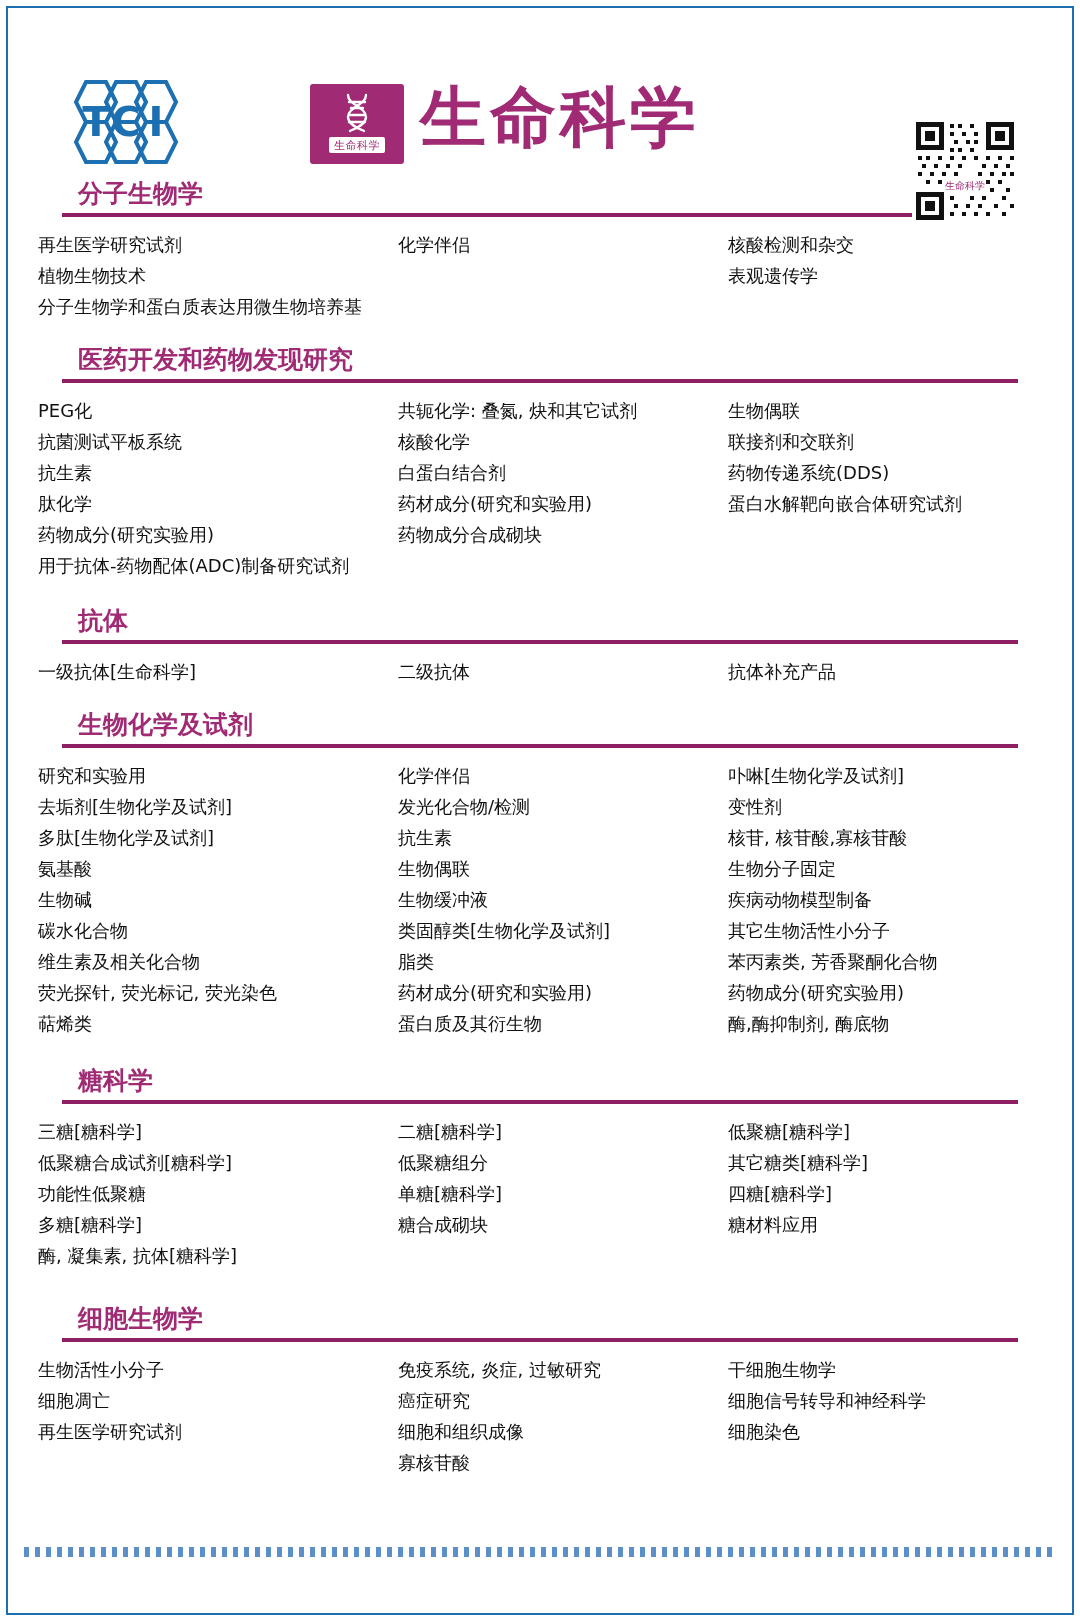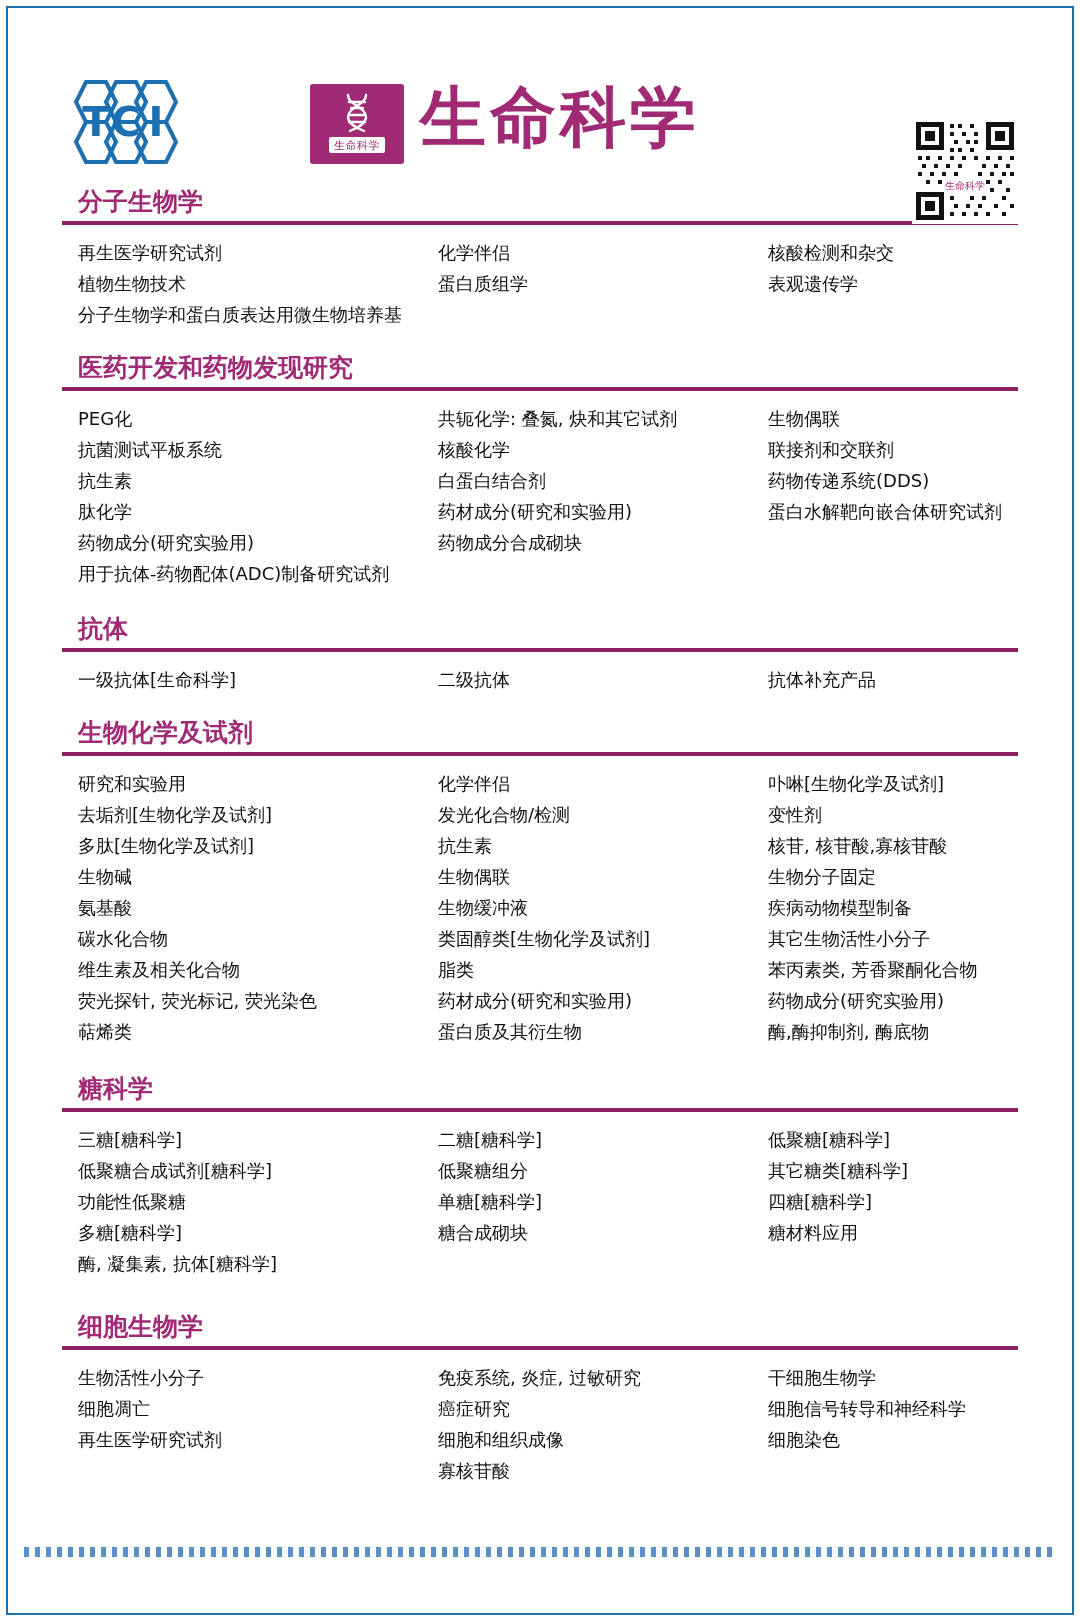--- a/index.html
+++ b/index.html
@@ -116,39 +116,40 @@
   }
   .rule {
     height: 0;
     border-top: 3px solid #8e1f63;
     border-bottom: 1px solid #8e1f63;
     margin-bottom: 12px;
   }
   .cols {
     display: flex;
     padding-left: 16px;
+    justify-content: center;
   }
   .col {
     width: 330px;
     flex: 0 0 330px;
   }
   .col.wide {
     width: 360px;
     flex: 0 0 360px;
   }
   .item {
     font-size: 18px;
     line-height: 31px;
     color: #111111;
     white-space: nowrap;
     font-family: "DejaVu Sans", "Liberation Sans", sans-serif;
   }
 
   
-  .section.s-mol { margin-top: 12px; }
+  .section.s-mol { margin-top: 4px; }
   .section.s-pharma { margin-top: 22px; }
   .section.s-anti { margin-top: 24px; }
   .section.s-biochem { margin-top: 22px; }
   .section.s-glyco { margin-top: 26px; }
   .section.s-cell { margin-top: 32px; }
 
   
   .footer-rule {
     position: absolute;
     left: 24px;
@@ -298,21 +299,20 @@
     <div class="section-title">分子生物学</div>
     <div class="rule"></div>
     <div class="cols">
       <div class="col wide">
         <div class="item">再生医学研究试剂</div>
         <div class="item">植物生物技术</div>
         <div class="item">分子生物学和蛋白质表达用微生物培养基</div>
       </div>
       <div class="col">
         <div class="item">化学伴侣</div>
-        <div class="item">蛋白质组学</div>
       </div>
       <div class="col">
         <div class="item">核酸检测和杂交</div>
         <div class="item">表观遗传学</div>
       </div>
     </div>
   </div>
 
   <div class="section s-pharma">
     <div class="section-title">医药开发和药物发现研究</div>
@@ -359,22 +359,22 @@
   </div>
 
   <div class="section s-biochem">
     <div class="section-title">生物化学及试剂</div>
     <div class="rule"></div>
     <div class="cols">
       <div class="col wide">
         <div class="item">研究和实验用</div>
         <div class="item">去垢剂[生物化学及试剂]</div>
         <div class="item">多肽[生物化学及试剂]</div>
+        <div class="item">氨基酸</div>
         <div class="item">生物碱</div>
-        <div class="item">氨基酸</div>
         <div class="item">碳水化合物</div>
         <div class="item">维生素及相关化合物</div>
         <div class="item">荧光探针, 荧光标记, 荧光染色</div>
         <div class="item">萜烯类</div>
       </div>
       <div class="col">
         <div class="item">化学伴侣</div>
         <div class="item">发光化合物/检测</div>
         <div class="item">抗生素</div>
         <div class="item">生物偶联</div>

